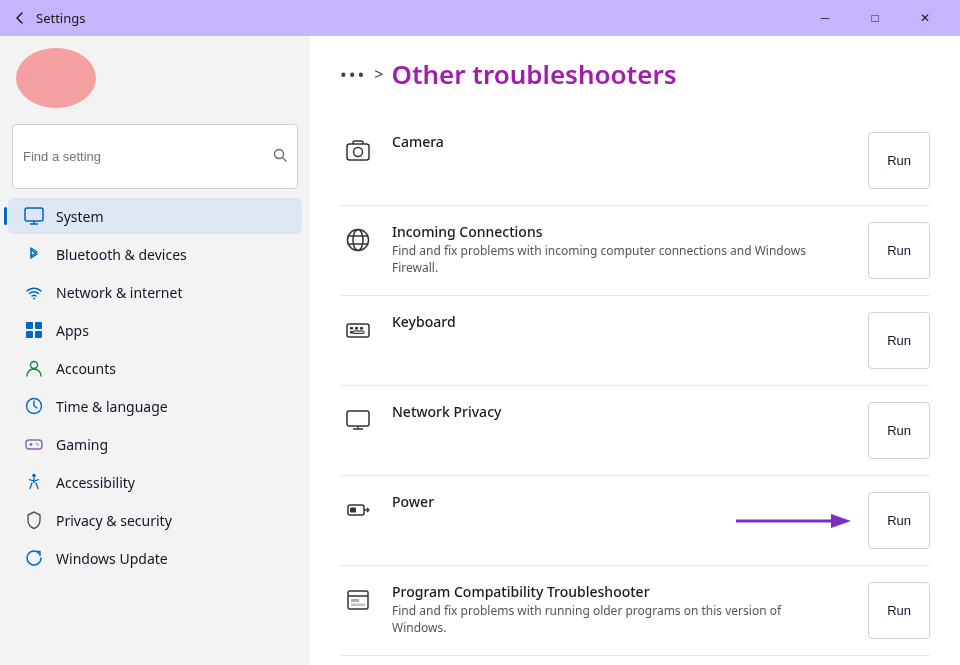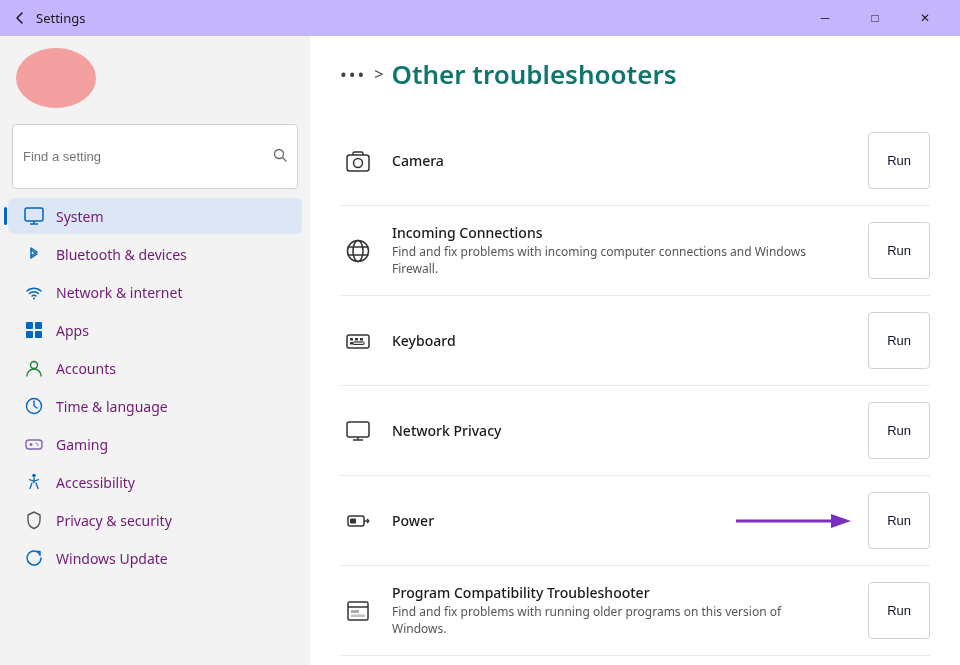--- a/index.html
+++ b/index.html
@@ -96,21 +96,21 @@
     }
     .nav-item {
       display: flex;
       align-items: center;
       gap: 12px;
       padding: 8px 16px;
       cursor: pointer;
       border-radius: 6px;
       margin: 1px 8px;
       font-size: 14px;
-      color: #701a75;
+      color: #0f172a;
       position: relative;
     }
     .nav-item.active {
       background: #dce6f5;
     }
     .nav-item.active::before {
       content: '';
       position: absolute;
       left: -4px;
       top: 50%;
@@ -145,29 +145,28 @@
       color: #444;
       letter-spacing: 2px;
     }
     .breadcrumb-arrow {
       font-size: 16px;
       color: #444;
     }
     .page-title {
       font-size: 26px;
       font-weight: 600;
-      color: #0f766e;
+      color: #a21caf;
     }
     .troubleshooter-list {
       display: flex;
       flex-direction: column;
     }
     .troubleshooter-item {
       display: flex;
-      align-items: center;
       padding: 16px 0;
       border-bottom: 1px solid #e8e8e8;
       gap: 16px;
     }
     .troubleshooter-item:last-child {
       border-bottom: none;
     }
     .item-icon {
       width: 36px;
       height: 36px;

